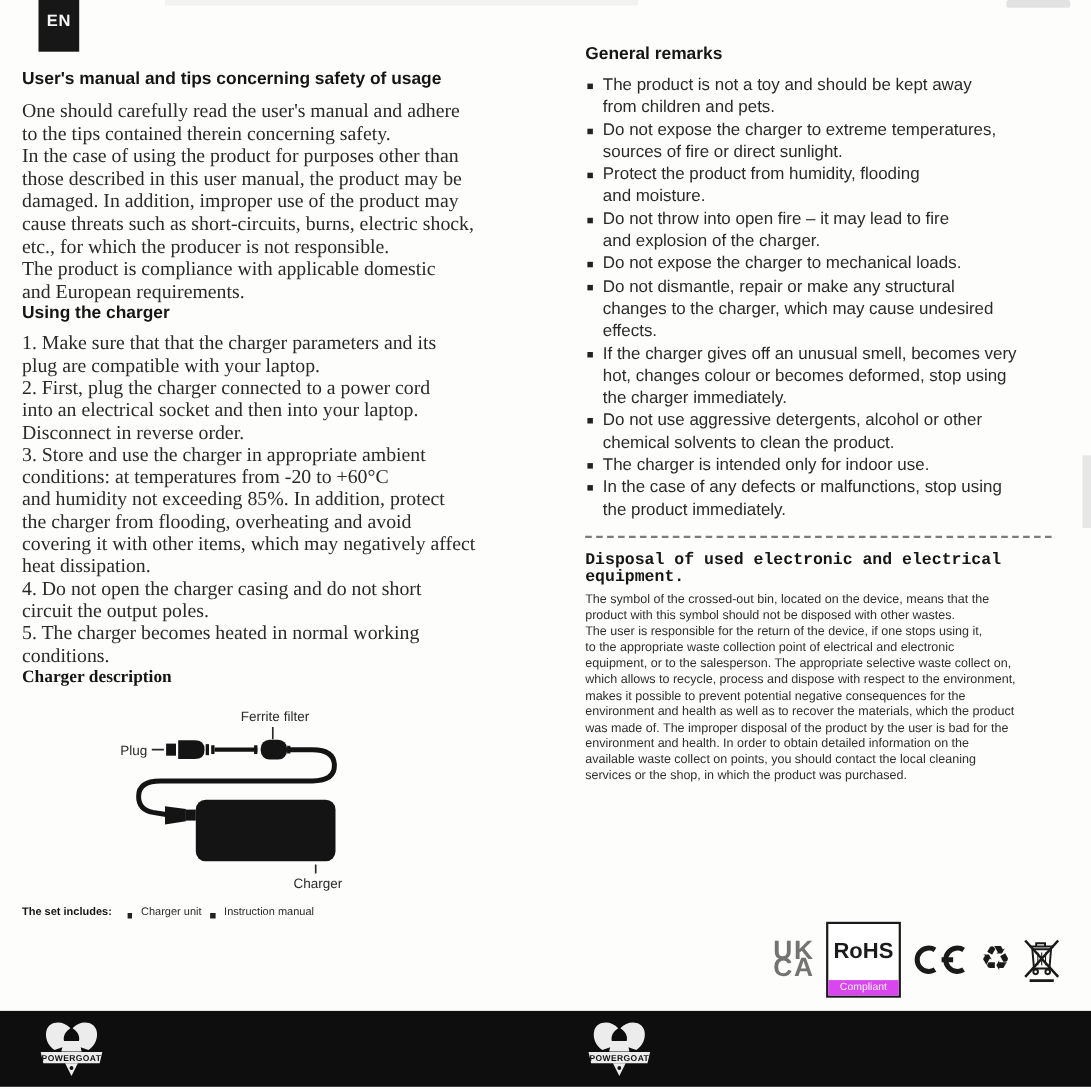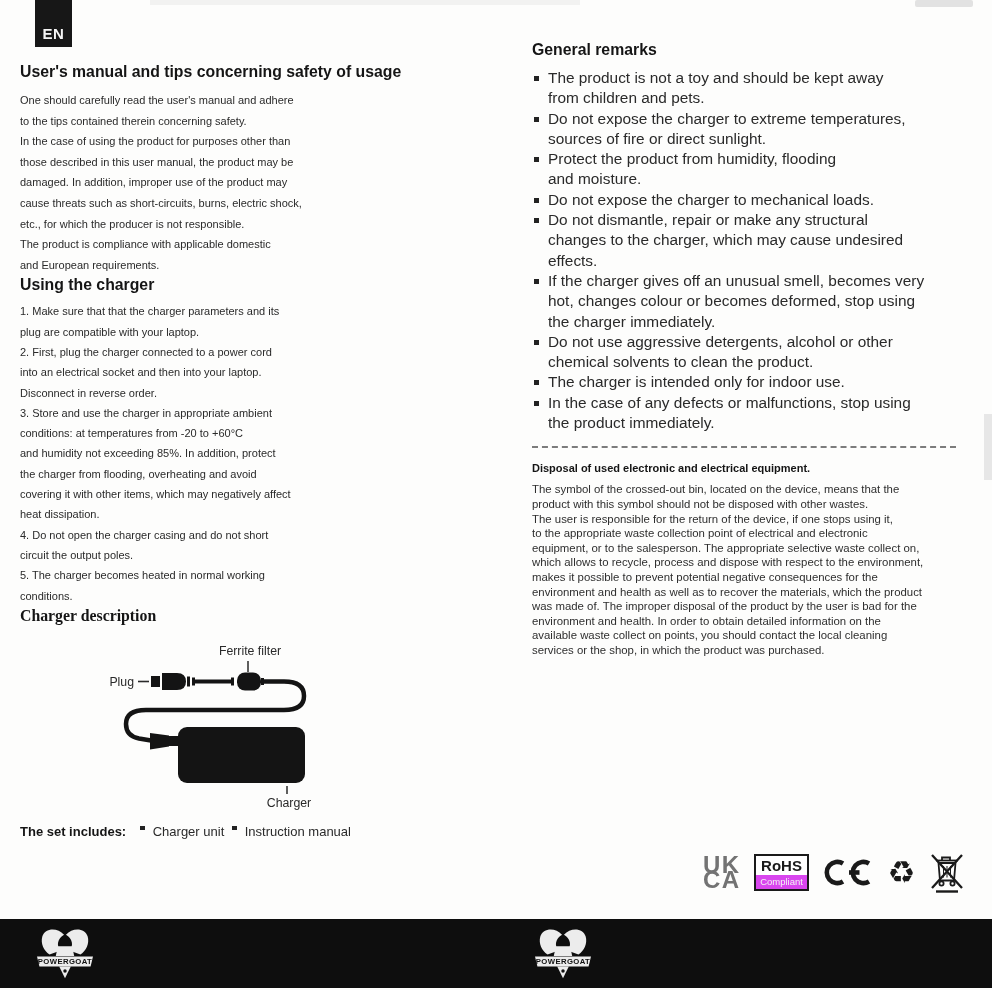--- a/index.html
+++ b/index.html
@@ -7,60 +7,60 @@
     width:992px;height:990px;position:relative;overflow:hidden;
     background:#fdfdfc;
     font-family:"Liberation Sans","DejaVu Sans",sans-serif;
     color:#2a2a2a;
   }
   
   .en-badge{
     position:absolute;left:35px;top:0;width:37px;height:47px;
     background:#171717;color:#f5f5f5;
     display:flex;align-items:flex-end;justify-content:center;
-    font-size:15px;font-weight:bold;padding-bottom:5px;box-sizing:border-box;
+    font-size:15px;font-weight:bold;padding-bottom:19px;box-sizing:border-box;
     letter-spacing:.5px;
   }
   
   .col{position:absolute;}
   #left-col{left:20px;top:62px;width:472px;}
   #right-col{left:532px;top:40px;width:444px;}
   h1.doc,h2.doc{
     font-size:15.8px;font-weight:bold;color:#151515;margin:0;line-height:20px;
   }
   .body-text{
-    font-size:11px;line-height:20.6px;white-space:pre-line;margin:8px 0 0 0;
+    font-size:18px;line-height:20.6px;white-space:pre-line;margin:8px 0 0 0;font-family:Liberation Serif, serif;
   }
   .steps{line-height:20.3px;margin-top:6px;}
   .h-using{margin-top:12px;}
   .h-desc{margin-top:10px;font-family:Liberation Serif, serif;}
   
   ul.remarks{list-style:none;margin:8px 0 0 0;padding:0;}
   li.remark{display:flex;font-size:15.4px;line-height:20.3px;}
   .sq{width:5px;height:5px;background:#222;margin:8px 9px 0 2px;flex:none;}
   .rtext{white-space:pre-line;}
   
   .dashed-divider{border:0;border-top:2px dashed #7c7c7c;width:424px;margin:13px 0 0 0;}
-  .disposal-h{font-size:11px;font-weight:bold;color:#151515;margin:13px 0 0 0;line-height:15px;}
+  .disposal-h{font-size:15px;font-weight:bold;color:#151515;margin:13px 0 0 0;line-height:15px;font-family:Liberation Mono, monospace;}
   .disposal-t{font-size:11.4px;line-height:14.6px;white-space:pre-line;margin:6px 0 0 0;color:#2e2e2e;}
   
   .diagram{margin-top:8px;display:block;}
   .diagram text{font-family:"Liberation Sans",sans-serif;fill:#2a2a2a;}
   
-  .set-line{display:flex;align-items:flex-start;font-size:13px;margin-top:8px;}
+  .set-line{display:flex;align-items:flex-end;font-size:10px;margin-top:8px;}
   .set-label{font-weight:bold;color:#151515;margin-right:6px;}
   .sq2{width:4.5px;height:4.5px;background:#222;margin:2px 8px 0 8px;flex:none;}
   
   .cert-row{
     position:absolute;left:703px;top:843px;width:262px;height:58px;
     display:flex;align-items:center;justify-content:space-between;
   }
   .ukca{font-size:24px;font-weight:800;line-height:15px;letter-spacing:1.5px;color:#737373;}
   .rohs{border:2.5px solid #1a1a1a;text-align:center;background:#fff;}
-  .rohs-top{font-size:15px;font-weight:800;padding:0 5px;color:#1a1a1a;line-height:19px;}
+  .rohs-top{font-size:20px;font-weight:800;padding:16px 5px;color:#1a1a1a;line-height:19px;}
   .rohs-bottom{background:#d946ef;color:#f4f4f4;font-size:9.5px;padding:1px 4px 2px;line-height:11px;}
   .recycle{font-family:"DejaVu Sans",sans-serif;font-size:31px;color:#1a1a1a;line-height:1;}
   
   .footer-bar{position:absolute;left:0;top:919px;width:992px;height:69px;background:#0e0e0e;}
   .brand-logo{position:absolute;top:7px;}
   .brand-logo.first{left:34px;}
   .brand-logo.second{left:532px;}
   .brand-logo text{font-family:"Liberation Sans",sans-serif;}
   
   .artifact{position:absolute;pointer-events:none;}
@@ -164,20 +164,25 @@
         <span class="rtext">Do not expose the charger to extreme temperatures,
 sources of fire or direct sunlight.</span>
       </li>
     <li class="remark">
         <span class="sq"></span>
         <span class="rtext">Protect the product from humidity, flooding
 and moisture.</span>
       </li>
     <li class="remark">
         <span class="sq"></span>
+        <span class="rtext">Do not throw into open fire – it may lead to fire
+and explosion of the charger.</span>
+      </li>
+    <li class="remark">
+        <span class="sq"></span>
         <span class="rtext">Do not expose the charger to mechanical loads.</span>
       </li>
     <li class="remark">
         <span class="sq"></span>
         <span class="rtext">Do not dismantle, repair or make any structural
 changes to the charger, which may cause undesired
 effects.</span>
       </li>
     <li class="remark">
         <span class="sq"></span>

